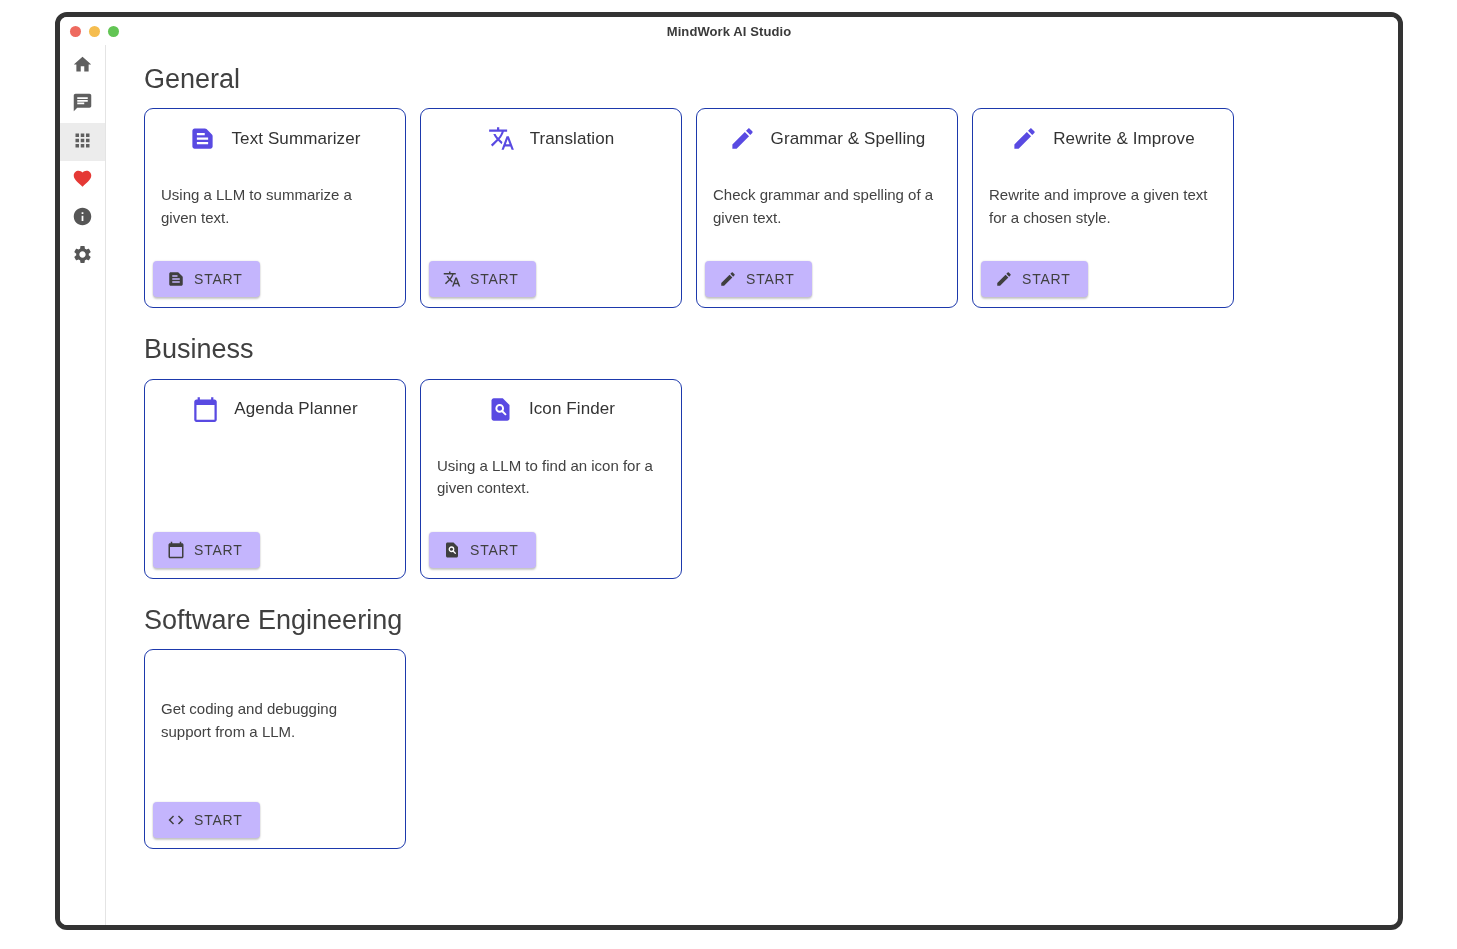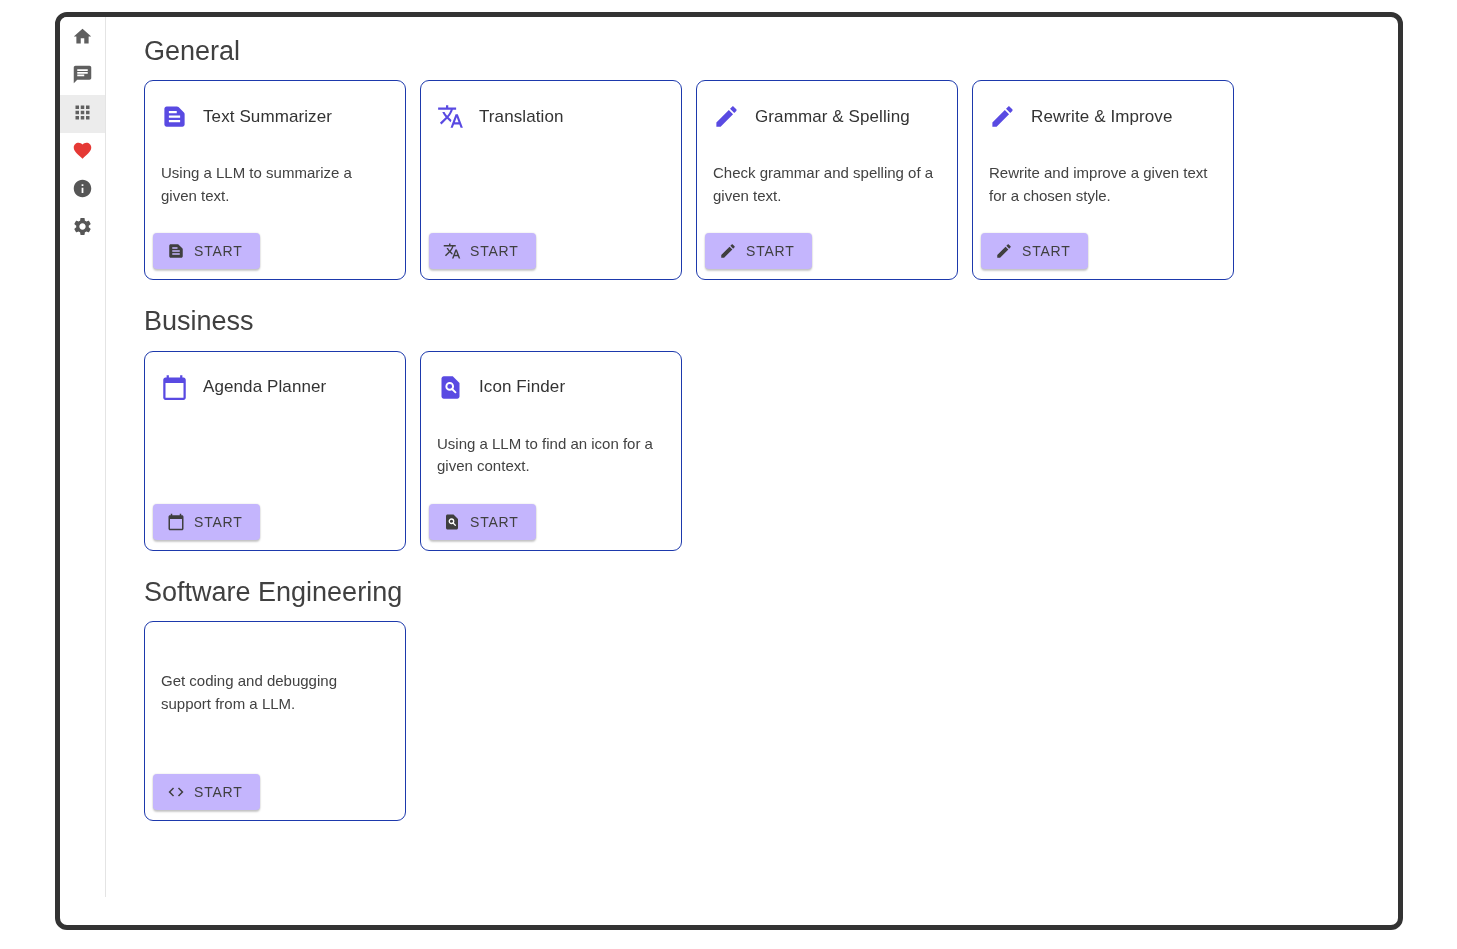--- a/index.html
+++ b/index.html
@@ -106,21 +106,21 @@
     height: 200px;
     background: #ffffff;
     border: 1.5px solid var(--card-border);
     border-radius: 9px;
     padding: 16px;
   }
   .card-header {
     display: flex;
     align-items: center;
     gap: 15px;
-    margin-top: 6px;
+    justify-content: center;
   }
   .card-icon { display: inline-flex; }
   .card-icon svg { width: 27px; height: 27px; fill: var(--primary); }
   .card-title {
     font-size: 17px;
     font-weight: 500;
     color: #333333;
     letter-spacing: .1px;
   }
   .card-desc {
@@ -151,20 +151,28 @@
     font-weight: 500;
     letter-spacing: .8px;
     color: #3f3f3f;
   }
 </style>
 </head>
 <body>
 
 <div class="window">
 
+  <div class="titlebar">
+    <div class="traffic-lights">
+      <span class="traffic-light tl-close"></span>
+      <span class="traffic-light tl-minimize"></span>
+      <span class="traffic-light tl-zoom"></span>
+    </div>
+    <span class="window-title">MindWork AI Studio</span>
+  </div>
 
   <div class="main">
     <nav class="sidebar">
         <div class="sidebar-item">
           <span class="icon"><svg viewBox="0 0 24 24" xmlns="http://www.w3.org/2000/svg">
               <path d="M10 20v-6h4v6h5v-8h3L12 3 2 12h3v8z"></path>
             </svg></span>
         </div>
         <div class="sidebar-item">
           <span class="icon"><svg viewBox="0 0 24 24" xmlns="http://www.w3.org/2000/svg">

